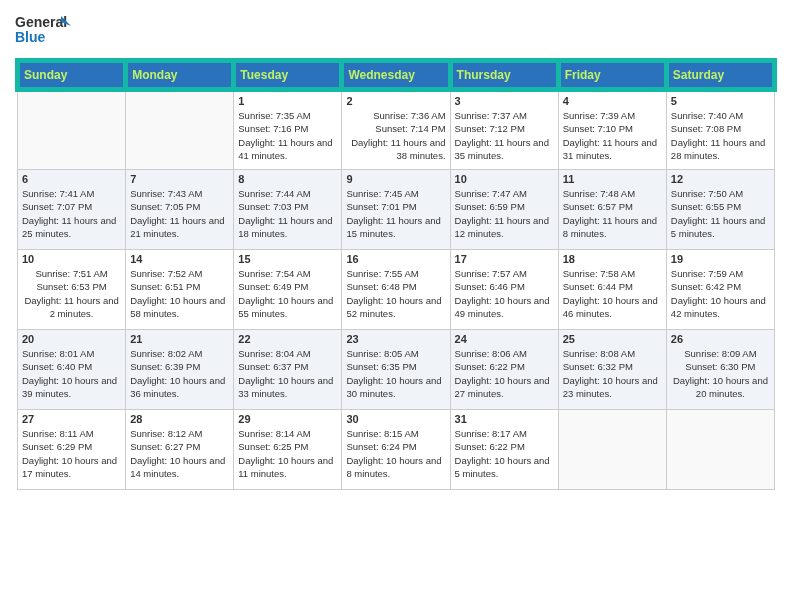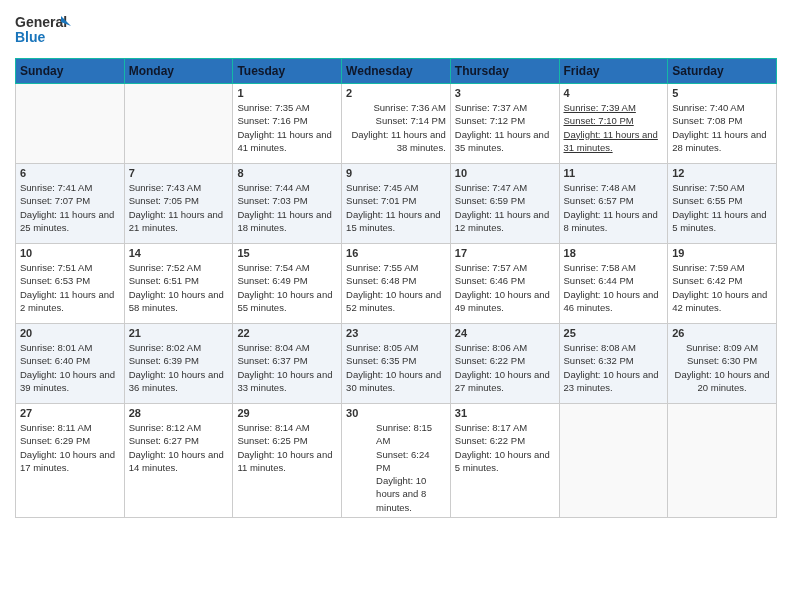--- a/index.html
+++ b/index.html
@@ -40,26 +40,26 @@
       font-size: 15px;
       color: #555;
     }
     table {
       width: 100%;
       border-collapse: collapse;
       table-layout: fixed;
     }
     thead tr th {
       background: #2a72bb;
-      color: #0f172a;
+      color: #bef264;
       font-size: 12px;
       font-weight: bold;
       padding: 5px 4px;
       text-align: left;
-      border: 1px solid #14b8a6;
+      border: 5px solid #14b8a6;
     }
     tbody tr td {
       border: 1px solid #ccc;
       vertical-align: top;
       padding: 3px 4px;
       font-size: 10px;
       color: #333;
       height: 80px;
     }
     tbody tr:nth-child(odd) td {
@@ -131,21 +131,21 @@
 Daylight: 11 hours and 38 minutes.</div>
           </td>
           <td>
             <span class="day-num">3</span>
             <div class="day-info" style="white-space: pre-line;">Sunrise: 7:37 AM
 Sunset: 7:12 PM
 Daylight: 11 hours and 35 minutes.</div>
           </td>
           <td>
             <span class="day-num">4</span>
-            <div class="day-info" style="white-space: pre-line; text-decoration: underline;">Sunrise: 7:39 AM
+            <div class="day-info" style="white-space: pre-line;">Sunrise: 7:39 AM
 Sunset: 7:10 PM
 Daylight: 11 hours and 31 minutes.</div>
           </td>
           <td>
             <span class="day-num">5</span>
             <div class="day-info" style="white-space: pre-line;">Sunrise: 7:40 AM
 Sunset: 7:08 PM
 Daylight: 11 hours and 28 minutes.</div>
           </td>
         </tr>
@@ -189,21 +189,21 @@
           <td>
             <span class="day-num">12</span>
             <div class="day-info" style="white-space: pre-line;">Sunrise: 7:50 AM
 Sunset: 6:55 PM
 Daylight: 11 hours and 5 minutes.</div>
           </td>
         </tr>
         <tr>
           <td>
             <span class="day-num">10</span>
-            <div class="day-info" style="white-space: pre-line;">Sunrise: 7:51 AM
+            <div class="day-info" style="white-space: pre-line; text-align: center;">Sunrise: 7:51 AM
 Sunset: 6:53 PM
 Daylight: 11 hours and 2 minutes.</div>
           </td>
           <td>
             <span class="day-num">14</span>
             <div class="day-info" style="white-space: pre-line;">Sunrise: 7:52 AM
 Sunset: 6:51 PM
 Daylight: 10 hours and 58 minutes.</div>
           </td>
           <td>
@@ -295,21 +295,21 @@
 Daylight: 10 hours and 14 minutes.</div>
           </td>
           <td>
             <span class="day-num">29</span>
             <div class="day-info" style="white-space: pre-line;">Sunrise: 8:14 AM
 Sunset: 6:25 PM
 Daylight: 10 hours and 11 minutes.</div>
           </td>
           <td>
             <span class="day-num">30</span>
-            <div class="day-info" style="white-space: pre-line; margin-left: 30px;">Sunrise: 8:15 AM
+            <div class="day-info" style="white-space: pre-line;">Sunrise: 8:15 AM
 Sunset: 6:24 PM
 Daylight: 10 hours and 8 minutes.</div>
           </td>
           <td>
             <span class="day-num">31</span>
             <div class="day-info" style="white-space: pre-line;">Sunrise: 8:17 AM
 Sunset: 6:22 PM
 Daylight: 10 hours and 5 minutes.</div>
           </td>
           <td class="empty-cell"></td>

